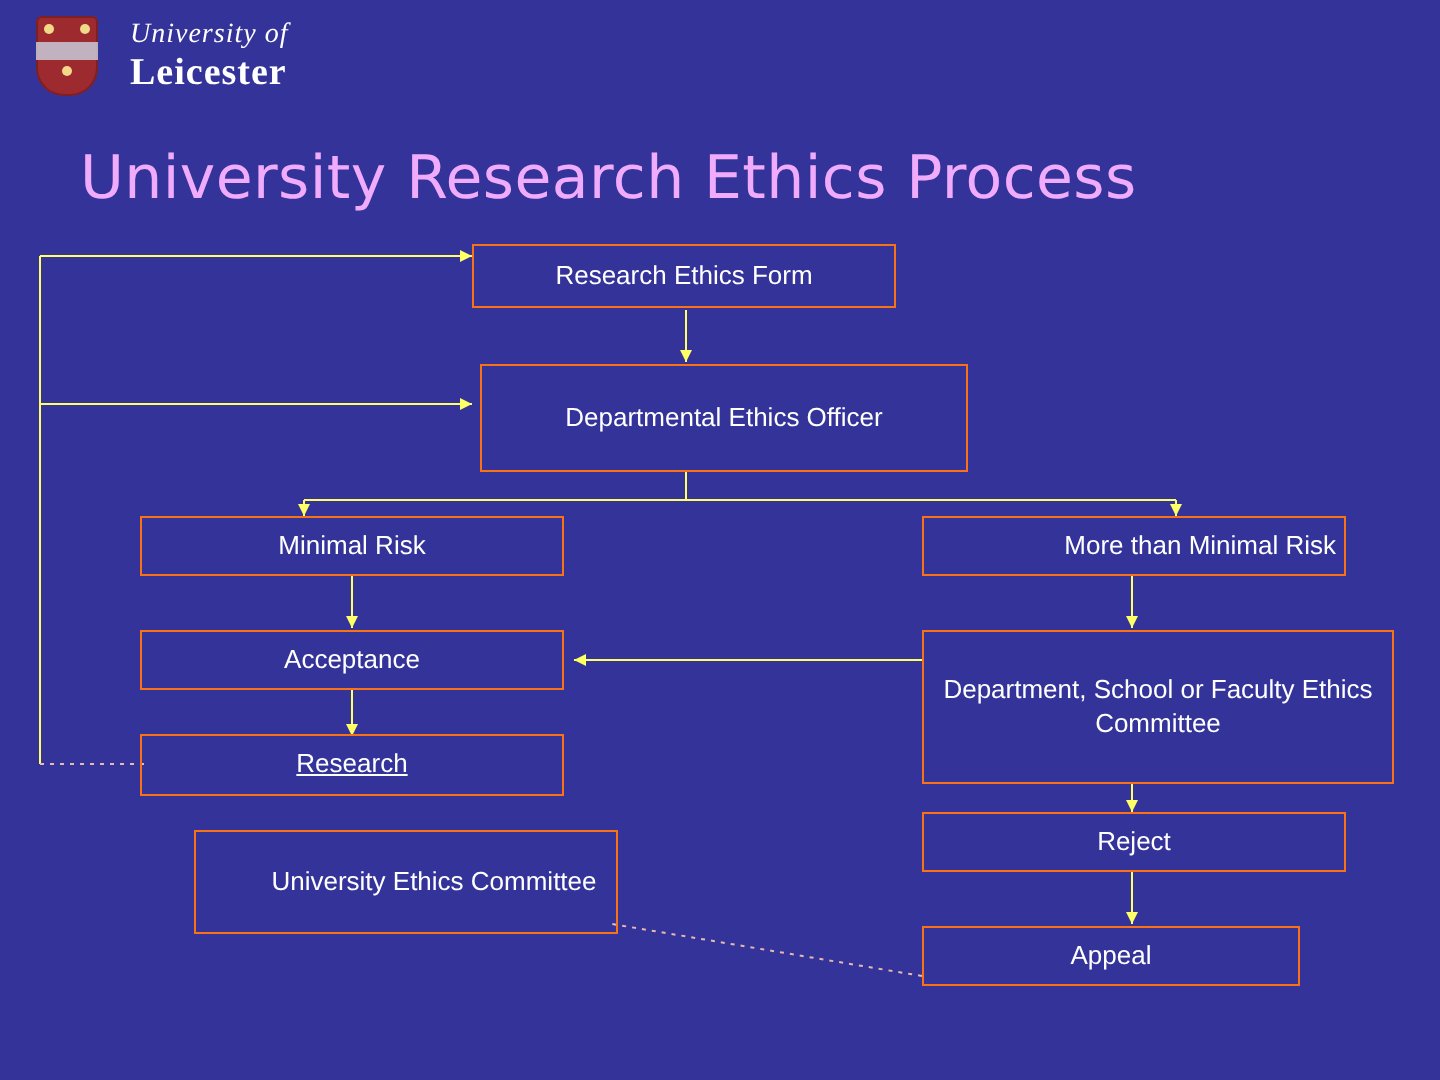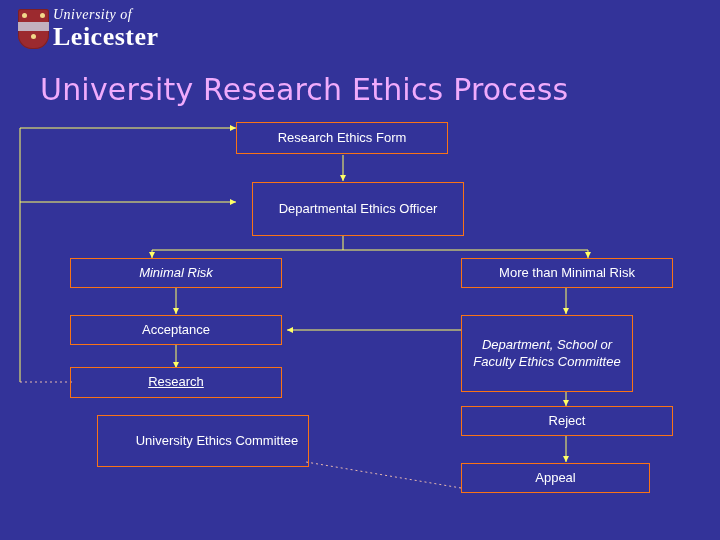--- a/index.html
+++ b/index.html
@@ -20,21 +20,21 @@
     background: #333399;
   }
 
   
   .logo {
     position: absolute;
     left: 18px;
     top: 8px;
     display: flex;
     align-items: center;
-    gap: 4px;
+    gap: 16px;
   }
   .crest {
     width: 31px;
     height: 40px;
     background: #9c2a2f;
     border-radius: 3px 3px 14px 14px;
     position: relative;
     box-shadow: inset 0 0 0 1px #7e1f24;
   }
   .crest .band {
@@ -61,21 +61,21 @@
   .logotext .univ {
     font-family: "Liberation Serif", serif;
     font-size: 14px;
     font-style: italic;
     letter-spacing: .5px;
     display: block;
     margin-bottom: 2px;
   }
   .logotext .leic {
     font-family: "Liberation Serif", serif;
-    font-size: 26px;
+    font-size: 19px;
     font-weight: bold;
     display: block;
     letter-spacing: .5px;
   }
 
   
   .title {
     position: absolute;
     left: 40px;
     top: 72px;
@@ -176,37 +176,37 @@
         <path d="M461,378 L306,352"></path>
 
         <path d="M20,272 L72,272"></path>
       </g>
     </svg>
 
     <div class="node" style="left:236px; top:12px; width:212px; height:32px;">
       <span>Research Ethics Form</span>
     </div>
 
-    <div class="node" style="left:252px; top:72px; width:212px; height:54px;justify-content:center;">
+    <div class="node" style="left:240px; top:72px; width:244px; height:54px;justify-content:center;">
       <span>Departmental Ethics Officer</span>
     </div>
 
-    <div class="node" style="left:70px; top:148px; width:212px; height:30px;font-style:italic;">
+    <div class="node" style="left:70px; top:148px; width:212px; height:30px;">
       <span>Minimal Risk</span>
     </div>
 
-    <div class="node" style="left:461px; top:148px; width:212px; height:30px;">
+    <div class="node" style="left:461px; top:148px; width:212px; height:30px;justify-content:flex-end;">
       <span>More than Minimal Risk</span>
     </div>
 
     <div class="node" style="left:70px; top:205px; width:212px; height:30px;">
       <span>Acceptance</span>
     </div>
 
-    <div class="node" style="left:461px; top:205px; width:172px; height:77px;font-style:italic;">
+    <div class="node" style="left:461px; top:205px; width:236px; height:77px;">
       <span>Department, School or Faculty Ethics Committee</span>
     </div>
 
     <div class="node" style="left:70px; top:257px; width:212px; height:31px;text-decoration:underline;">
       <span>Research</span>
     </div>
 
     <div class="node" style="left:461px; top:296px; width:212px; height:30px;justify-content:center;">
       <span>Reject</span>
     </div>

